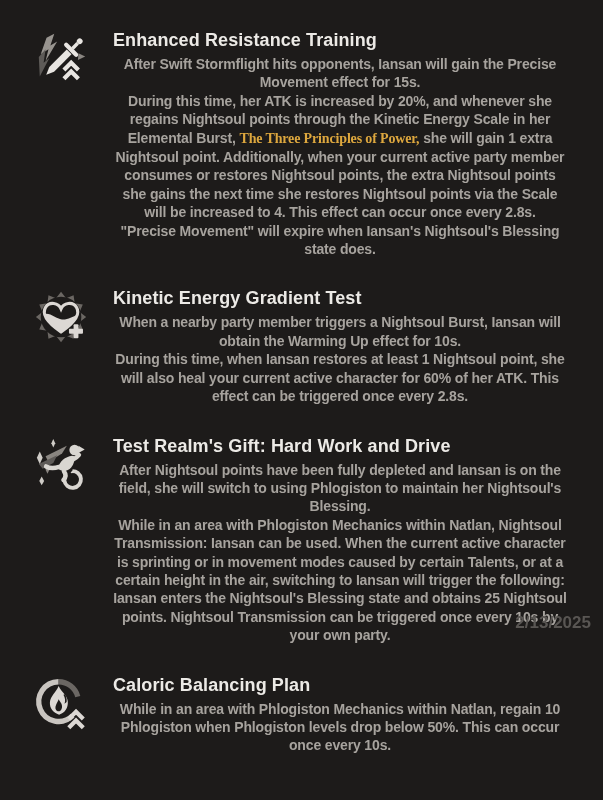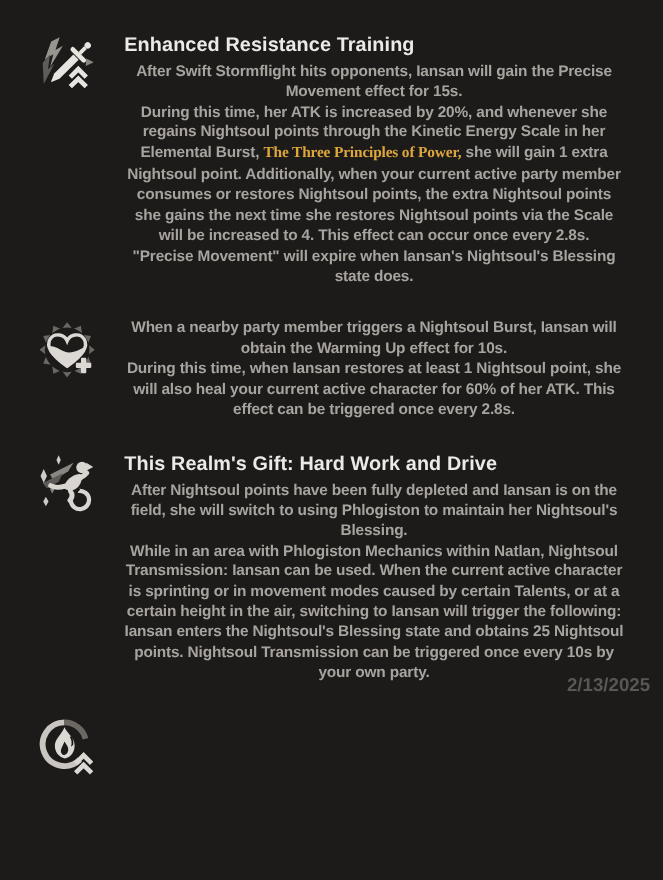--- a/index.html
+++ b/index.html
@@ -89,20 +89,21 @@
       <path d="M29 21.5 C26.5 15.5 17 13.5 13 20 C9 26.5 14.5 35.5 29 45.5 C43.5 35.5 49 26.5 45 20 C41 13.5 31.5 15.5 29 21.5 Z"></path>
     </clipPath>
     <path class="bgfill" d="M29 21.5 C26.5 15.5 17 13.5 13 20 C9 26.5 14.5 35.5 29 45.5 C43.5 35.5 49 26.5 45 20 C41 13.5 31.5 15.5 29 21.5 Z"></path>
     <path d="M9 28 C17 23.5 23 32 30 32.5 C37 33 42 28.5 49 26.5 L49 49 L9 49 Z" fill="#dcd8d4" clip-path="url(#hclip)"></path>
     <path d="M29 21.5 C26.5 15.5 17 13.5 13 20 C9 26.5 14.5 35.5 29 45.5 C43.5 35.5 49 26.5 45 20 C41 13.5 31.5 15.5 29 21.5 Z" fill="none" stroke="#dcd8d4" stroke-width="3.2"></path>
     <rect x="42" y="37.5" width="5" height="14.5" rx="1" fill="#dcd8d4"></rect>
     <rect x="37.2" y="42.2" width="14.5" height="5" rx="1" fill="#dcd8d4"></rect>
   </svg>
         </div>
     <div class="talent-text">
+      <h2 class="talent-title">Kinetic Energy Gradient Test</h2>
       <p class="talent-desc"><span>When a nearby party member triggers a Nightsoul Burst, Iansan will obtain the Warming Up effect for 10s.
 During this time, when Iansan restores at least 1 Nightsoul point, she will also heal your current active character for 60% of her ATK. This effect can be triggered once every 2.8s.</span></p>
     </div>
   </section>
 
   <section class="talent">
     <div class="icon-box">
           <svg viewBox="0 0 60 60" xmlns="http://www.w3.org/2000/svg">
     <polygon points="13,21 35,10 30,18 16,27" fill="#8a8681"></polygon>
     <polygon points="6,29 25,20 21,28 10,34" fill="#5e5b58"></polygon>
@@ -115,36 +116,40 @@
     <path d="M40.5 20.5 C33 21.5 27.5 26.5 25.5 33.5 C30 37.5 36 36.5 39.5 32.5 C42.5 29 43.5 24.5 42.5 21 Z" fill="#d9d6d1"></path>
     <g fill="none" stroke="#d9d6d1" stroke-width="4.6" stroke-linecap="round">
       <path d="M35 25.5 Q43 25 47.5 19.5"></path>
       <path d="M27 32 Q19 34.5 13.5 31.5"></path>
       <path d="M32 36.5 Q35.5 41 31.5 45.5"></path>
     </g>
     <circle cx="41" cy="45" r="8.6" fill="none" stroke="#d9d6d1" stroke-width="4" pathLength="100" stroke-dasharray="78 22" transform="rotate(264 41 45)"></circle>
   </svg>
         </div>
     <div class="talent-text">
-      <h2 class="talent-title">This Realm's Gift: Hard Work and Drive</h2>
+      <h2 class="talent-title">Test Realm's Gift: Hard Work and Drive</h2>
       <p class="talent-desc"><span>After Nightsoul points have been fully depleted and Iansan is on the field, she will switch to using Phlogiston to maintain her Nightsoul's Blessing.
 While in an area with Phlogiston Mechanics within Natlan, Nightsoul Transmission: Iansan can be used. When the current active character is sprinting or in movement modes caused by certain Talents, or at a certain height in the air, switching to Iansan will trigger the following: Iansan enters the Nightsoul's Blessing state and obtains 25 Nightsoul points. Nightsoul Transmission can be triggered once every 10s by your own party.</span></p>
     </div>
   </section>
 
   <section class="talent">
     <div class="icon-box">
           <svg viewBox="0 0 60 60" xmlns="http://www.w3.org/2000/svg">
     <path d="M26.5 7 A20.5 20.5 0 1 0 41 42" fill="none" stroke="#c9c5c0" stroke-width="5.5"></path>
     <path d="M26.5 7 A20.5 20.5 0 0 1 46.3 22.3" fill="none" stroke="#6b6763" stroke-width="5.5"></path>
     <path d="M26.5 11.5 C29.5 18 35.5 21 36 27.5 C36.5 34 33 39.5 27 41 C21 39.5 17 34.5 17.5 28 C18 22 23.5 18.5 26.5 11.5 Z" fill="#dcd8d4"></path>
     <path class="bgfill" d="M26.5 25 C28.5 28.5 30.5 30 30 33.5 C29.5 36.5 27.5 38 25.5 37.5 C23 36.5 22.5 33.5 24 30.5 C25 28.5 26 26.5 26.5 25 Z"></path>
     <path class="bgfill" d="M31.5 20.5 C33.2 23.5 33.8 26.5 32.6 29.8 L34.8 28 C35.2 24.8 34.4 22.2 33 20 Z"></path>
     <g fill="none" stroke="#dcd8d4" stroke-width="4.4">
       <polyline points="37,45.5 44.5,38 52,45.5"></polyline>
       <polyline points="37,54.5 44.5,47 52,54.5"></polyline>
     </g>
   </svg>
         </div>
+    <div class="talent-text">
+      <h2 class="talent-title">Caloric Balancing Plan</h2>
+      <p class="talent-desc"><span>While in an area with Phlogiston Mechanics within Natlan, regain 10 Phlogiston when Phlogiston levels drop below 50%. This can occur once every 10s.</span></p>
+    </div>
   </section>
 </div>
   <div class="date-stamp">2/13/2025</div>
 </div>
 
 </body></html>

